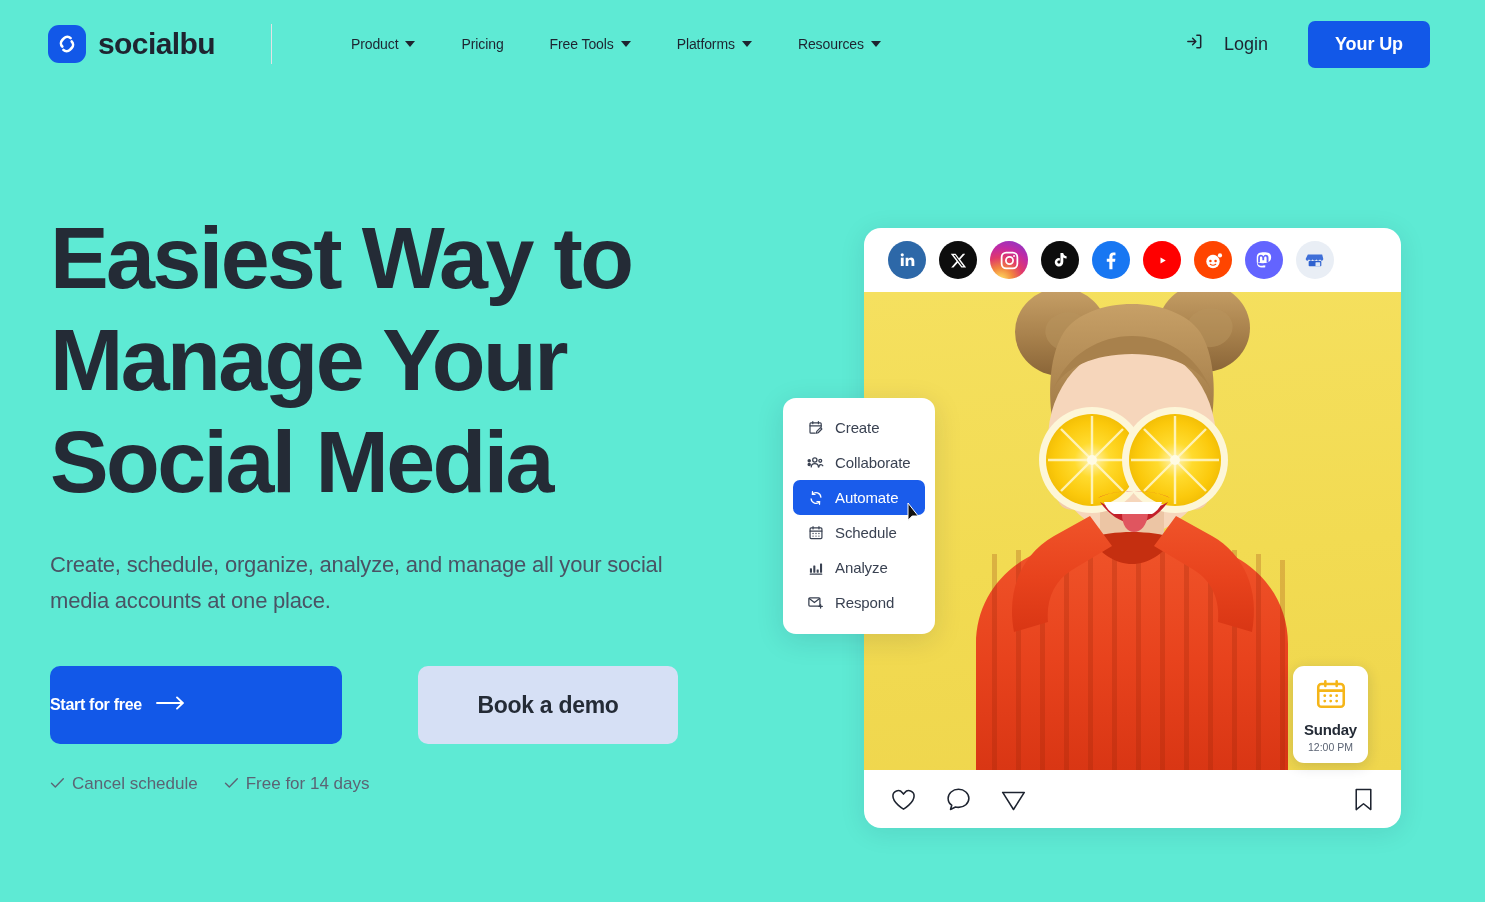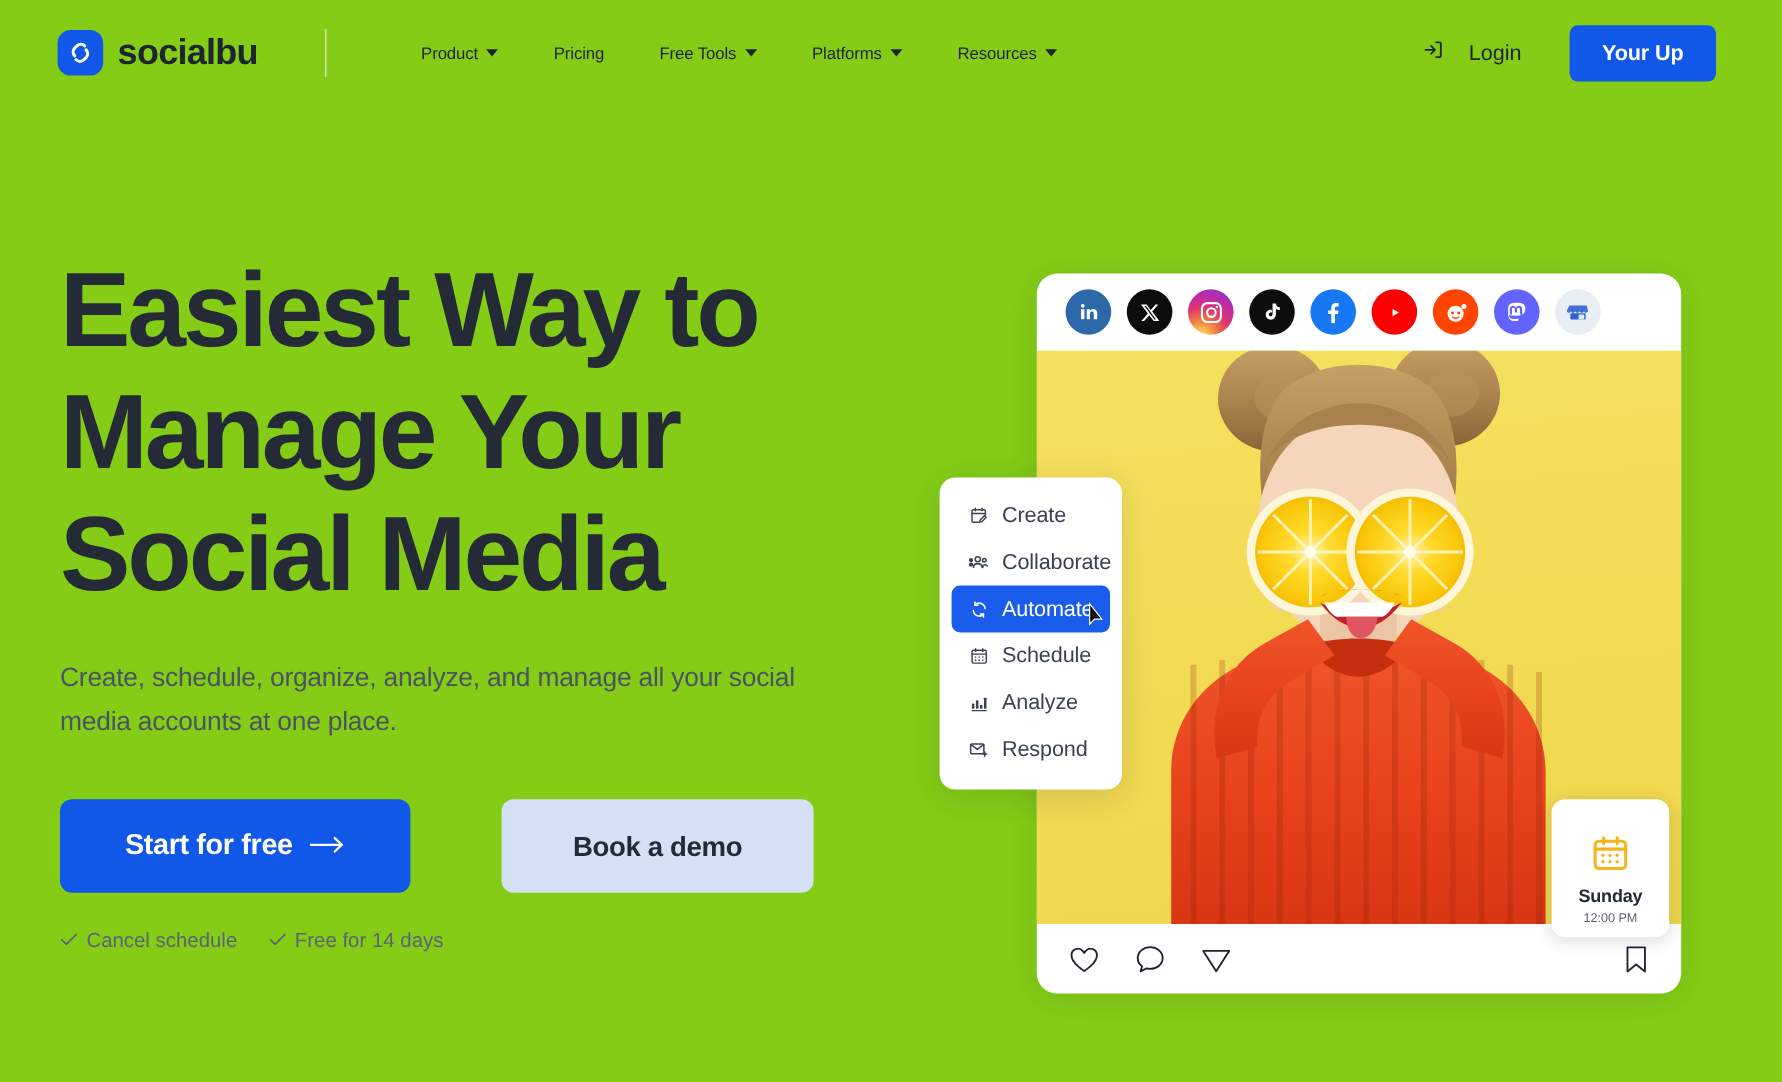--- a/index.html
+++ b/index.html
@@ -3,21 +3,21 @@
 <meta charset="utf-8">
 <style>
   * { box-sizing: border-box; margin: 0; padding: 0; }
   html, body {
     width: 1485px;
     height: 902px;
     background: #fafafa;
     font-family: "Liberation Sans", sans-serif;
     overflow: hidden;
   }
-  .page { position: relative; width: 1485px; height: 902px; background: #84cc16; }
+  .page { position: relative; width: 1485px; height: 902px; background: #5eead4; }
 
   
   .header {
     position: absolute; top: 0; left: 0;
     width: 1485px; height: 88px;
     display: flex; align-items: center;
   }
   .brand { display: flex; align-items: center; gap: 12px; margin-left: 48px; }
   .logo-mark {
     width: 38px; height: 38px; border-radius: 11px;
@@ -62,23 +62,23 @@
     font-size: 88px; line-height: 1.16; font-weight: 700;
     color: #242b36; letter-spacing: -2.6px;
   }
   .hero-sub {
     margin-top: 34px; font-size: 22px; line-height: 1.62;
     color: #4a5364; max-width: 660px; letter-spacing: -0.2px;
   }
   .cta-row { margin-top: 48px; display: flex; gap: 28px; }
   .btn-primary {
     background: #1258e8; color: #fff; border: none; font-family: inherit;
-    font-size: 24px; font-weight: 700; letter-spacing: -0.3px;
+    font-size: 16px; font-weight: 700; letter-spacing: -0.3px;
     width: 292px; height: 78px; border-radius: 10px; cursor: pointer;
-    display: flex; align-items: center; justify-content: center; gap: 14px;
+    display: flex; align-items: center; justify-content: flex-start; gap: 14px;
   }
   .btn-secondary {
     background: #d6e0f5; color: #242b36; border: none; font-family: inherit;
     font-size: 23px; font-weight: 700; letter-spacing: -0.3px;
     width: 260px; height: 78px; border-radius: 10px; cursor: pointer; margin-left: 48px;
   }
   .assurances {
     margin-top: 30px; display: flex; gap: 26px;
     font-size: 17px; color: #5b6474;
   }
@@ -125,36 +125,36 @@
 
   
   .float-menu {
     position: absolute; left: 783px; top: 398px;
     width: 152px; background: #fff; border-radius: 13px;
     box-shadow: 0 6px 28px rgba(20,30,60,0.13);
     padding: 12px 0 14px 0; z-index: 6;
   }
   .mi {
     display: flex; align-items: center; gap: 11px;
-    padding: 9px 14px; margin: 0 10px; font-size: 18px;
+    padding: 9px 14px; margin: 0 10px; font-size: 15px;
     color: #3a4252; cursor: pointer; border-radius: 7px;
     letter-spacing: -0.1px;
   }
   .mi.active { background: #1a5ceb; color: #fff; }
   .mi .mi-ico { width: 17px; height: 17px; flex: none; display: flex; align-items: center; justify-content: center; }
 
   
   .cursor-arrow { position: absolute; left: 907px; top: 502px; z-index: 7; }
 
   
   .sunday-badge {
     position: absolute; left: 1293px; top: 666px; z-index: 5;
-    width: 98px; background: #fff; border-radius: 11px;
+    width: 75px; background: #fff; border-radius: 11px;
     box-shadow: 0 3px 14px rgba(20,30,60,0.16);
-    padding: 28px 6px 10px 6px; text-align: center;
+    padding: 11px 6px 10px 6px; text-align: center;
   }
   .sunday-day {
     font-size: 15px; font-weight: 700; color: #242b36;
     margin-top: 6px; letter-spacing: -0.2px;
   }
   .sunday-time { font-size: 10.5px; color: #5b6474; margin-top: 3px; }
 </style>
 </head>
 <body>
 

